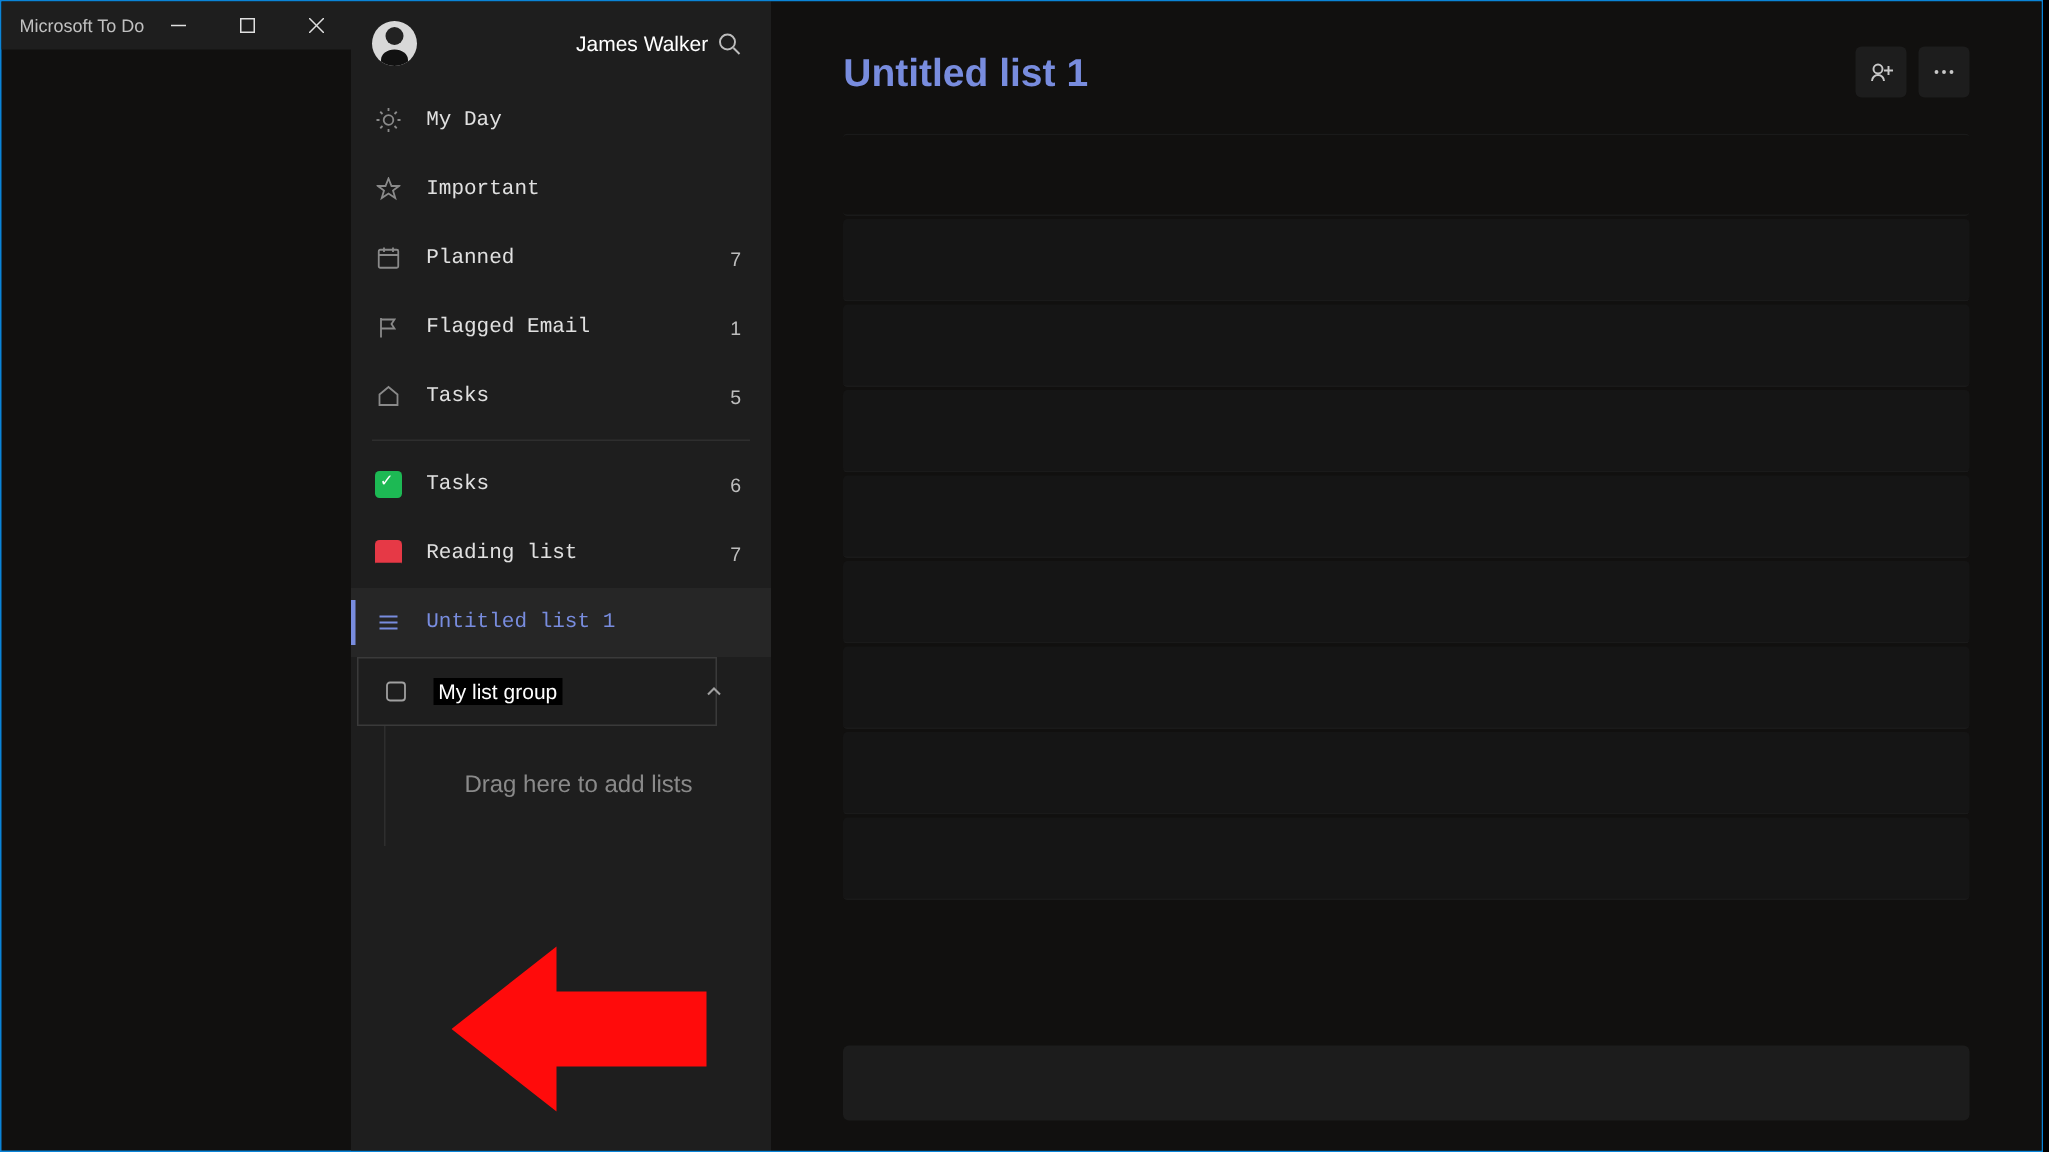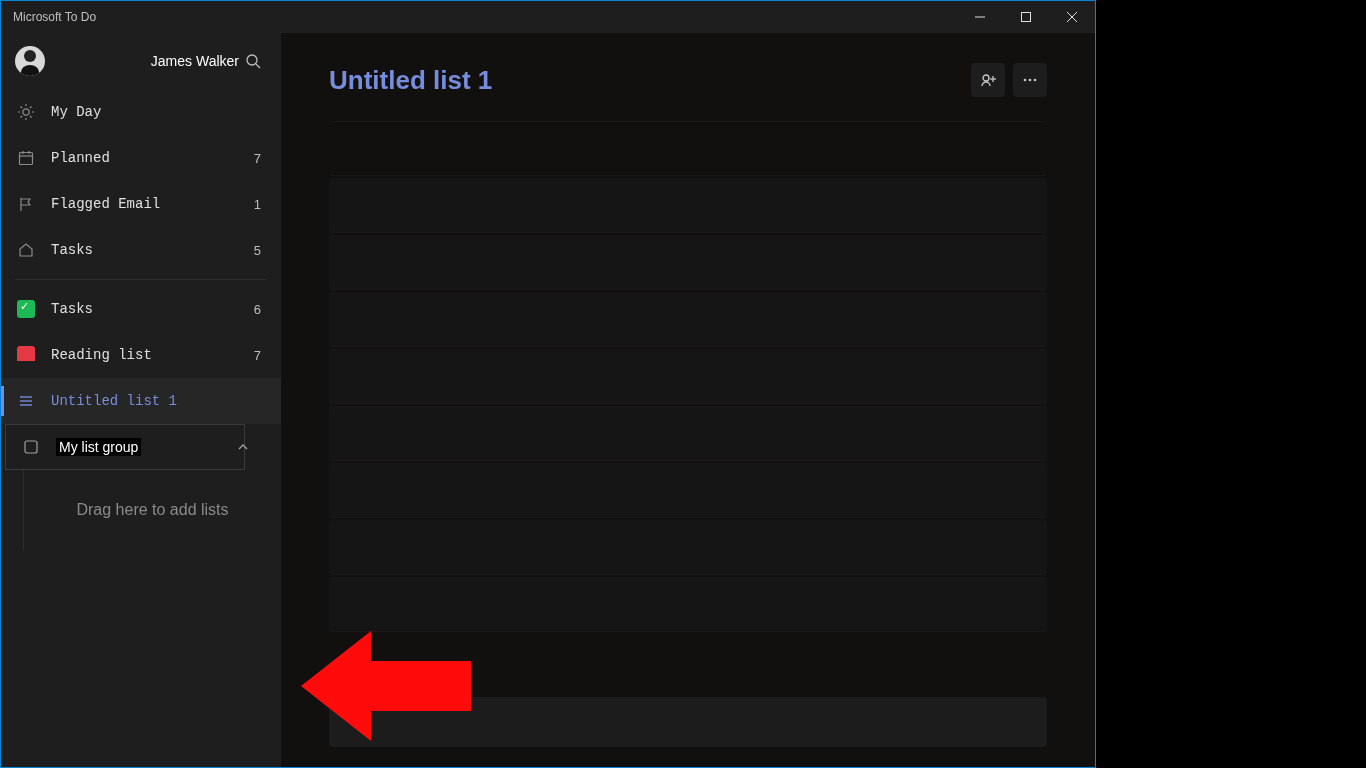--- a/index.html
+++ b/index.html
@@ -1,19 +1,19 @@
 <!DOCTYPE html>
 <html><head>
 <meta charset="utf-8">
 <style>
   * { box-sizing: border-box; margin: 0; padding: 0; font-family: "Segoe UI", sans-serif; }
   html, body { width: 1366px; height: 768px; overflow: hidden; background: #000; }
   .window {
-    width: 1096px; height: 768px; background: #11100f;
-    border: 1px solid #0a84d8; position: relative; display: flex; flex-direction: column;
+    width: 1362px; height: 768px; background: #11100f;
+    border: 1px solid #0a84d8; position: relative; display: flex; 
   }
   .titlebar {
     height: 32px; display: flex; align-items: center; padding-left: 12px;
     color: #c0c0c0; font-size: 12px; background: #1e1e1e;
   }
   .titlebar-controls { margin-left: auto; display: flex; }
   .tb-btn { width: 46px; height: 32px; display: flex; align-items: center; justify-content: center; color: #e0e0e0; }
   .tb-btn svg { stroke: #e0e0e0; fill: none; }
   .body { flex: 1; display: flex; min-height: 0; }
   .sidebar {
@@ -153,20 +153,29 @@
                 <line x1="14.5" y1="3.5" x2="13" y2="5"></line>
                 <line x1="5" y1="13" x2="3.5" y2="14.5"></line>
               </svg>
           </span>
           <span class="label">My Day</span>
           <span class="count"></span>
         </div>
         <div class="nav-item">
           <span class="icon">
             <svg width="16" height="16" viewBox="0 0 16 16" fill="none" stroke="#8a8a8a" stroke-width="1.2">
+                <polygon points="8,1 10,6 15,6 11,9 12.5,14 8,11 3.5,14 5,9 1,6 6,6"></polygon>
+              </svg>
+          </span>
+          <span class="label">Important</span>
+          <span class="count"></span>
+        </div>
+        <div class="nav-item">
+          <span class="icon">
+            <svg width="16" height="16" viewBox="0 0 16 16" fill="none" stroke="#8a8a8a" stroke-width="1.2">
                 <rect x="1.5" y="2.5" width="13" height="12" rx="1"></rect>
                 <line x1="1.5" y1="6" x2="14.5" y2="6"></line>
                 <line x1="5" y1="1" x2="5" y2="4"></line>
                 <line x1="11" y1="1" x2="11" y2="4"></line>
               </svg>
           </span>
           <span class="label">Planned</span>
           <span class="count">7</span>
         </div>
         <div class="nav-item">

